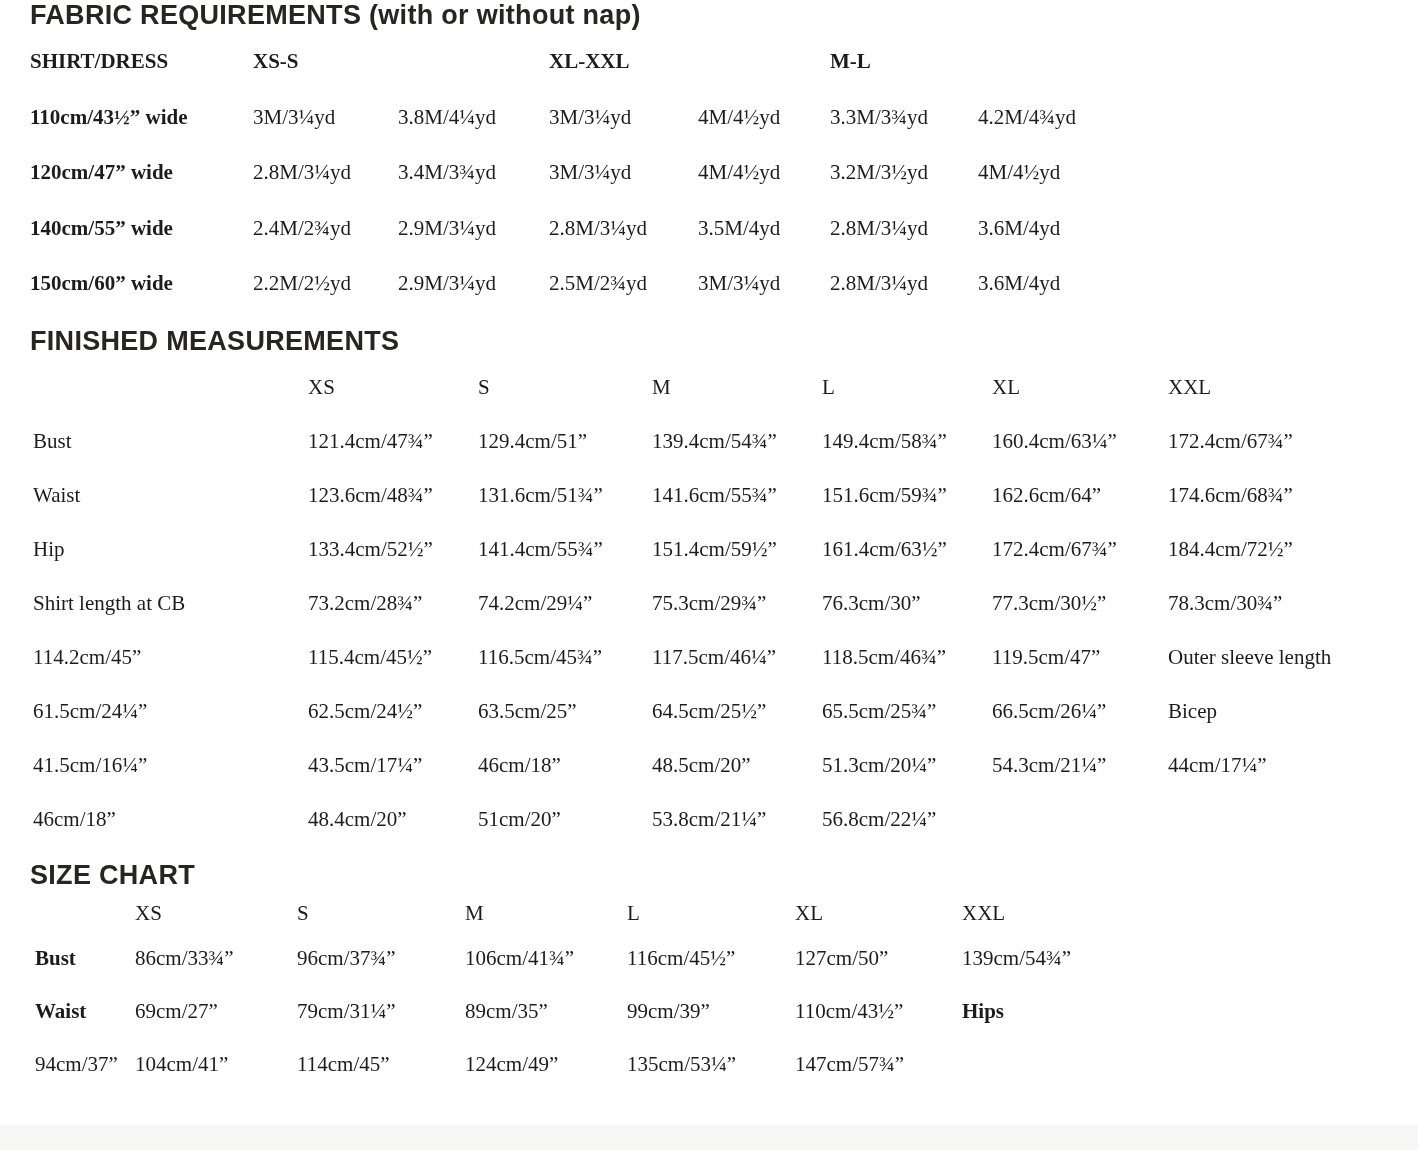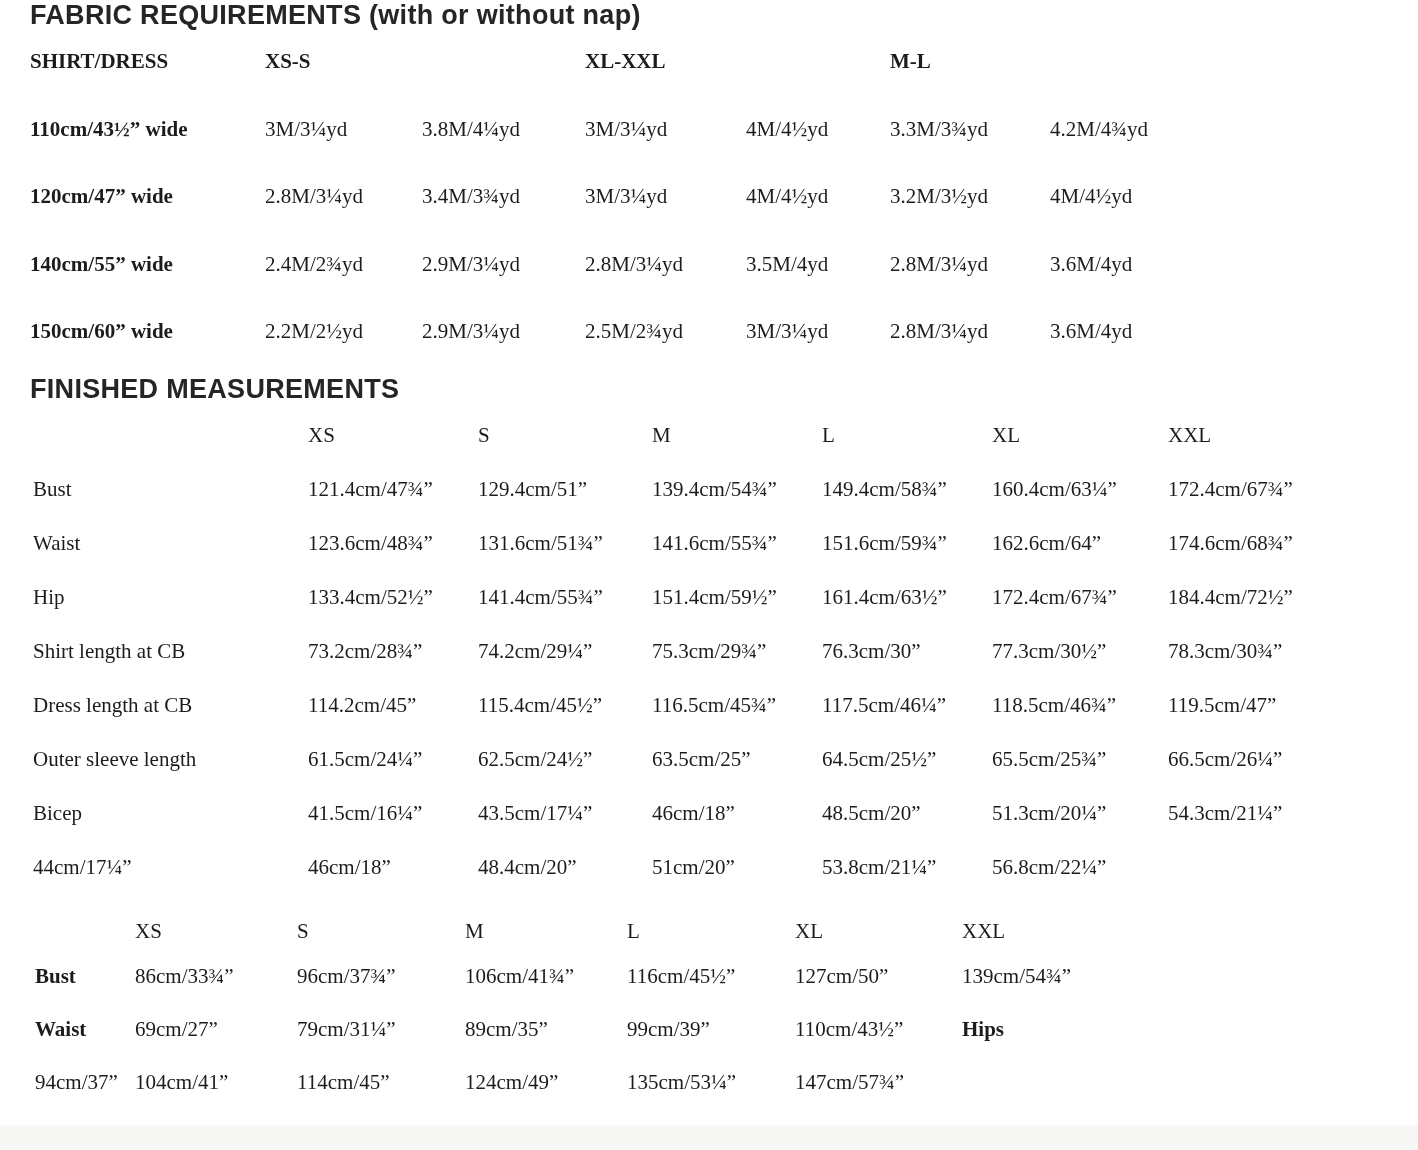--- a/index.html
+++ b/index.html
@@ -24,21 +24,20 @@
     margin:0 0 0 30px;
   }
   .t1{margin-top:30px;}
   .t2{margin-top:0;}
   .t3{margin-top:0;}
   .grid{display:grid;align-items:start;}
   .fr-grid{
     margin:18px 0 0 30px;
     grid-template-columns:223px 145px 151px 149px 132px 148px auto;
     grid-auto-rows:55.5px;
-    gap:12px;
   }
   .fm-grid{
     margin:18px 0 0 33px;
     grid-template-columns:275px 170px 174px 170px 170px 176px auto;
     grid-auto-rows:54px;
   }
   .sc-grid{
     margin:10px 0 0 35px;
     grid-template-columns:100px 162px 168px 162px 168px 167px auto;
     grid-template-rows:45px 53px 53px 53px;
@@ -137,21 +136,20 @@
         <div class="cell">184.4cm/72½”</div>
 
         <div class="cell">Shirt length at CB</div>
         <div class="cell">73.2cm/28¾”</div>
         <div class="cell">74.2cm/29¼”</div>
         <div class="cell">75.3cm/29¾”</div>
         <div class="cell">76.3cm/30”</div>
         <div class="cell">77.3cm/30½”</div>
         <div class="cell">78.3cm/30¾”</div>
 
-        <div class="cell">Dress length at CB</div>
         <div class="cell">114.2cm/45”</div>
         <div class="cell">115.4cm/45½”</div>
         <div class="cell">116.5cm/45¾”</div>
         <div class="cell">117.5cm/46¼”</div>
         <div class="cell">118.5cm/46¾”</div>
         <div class="cell">119.5cm/47”</div>
 
         <div class="cell">Outer sleeve length</div>
         <div class="cell">61.5cm/24¼”</div>
         <div class="cell">62.5cm/24½”</div>
@@ -171,20 +169,21 @@
         <div class="cell">44cm/17¼”</div>
         <div class="cell">46cm/18”</div>
         <div class="cell">48.4cm/20”</div>
         <div class="cell">51cm/20”</div>
         <div class="cell">53.8cm/21¼”</div>
         <div class="cell">56.8cm/22¼”</div>
       </div>
     </section>
 
     <section>
+      <h1 class="sec-title t3">SIZE CHART</h1>
       <div class="grid sc-grid">
         <div class="cell"></div>
         <div class="cell">XS</div>
         <div class="cell">S</div>
         <div class="cell">M</div>
         <div class="cell">L</div>
         <div class="cell">XL</div>
         <div class="cell">XXL</div>
 
         <div class="cell bold">Bust</div>

